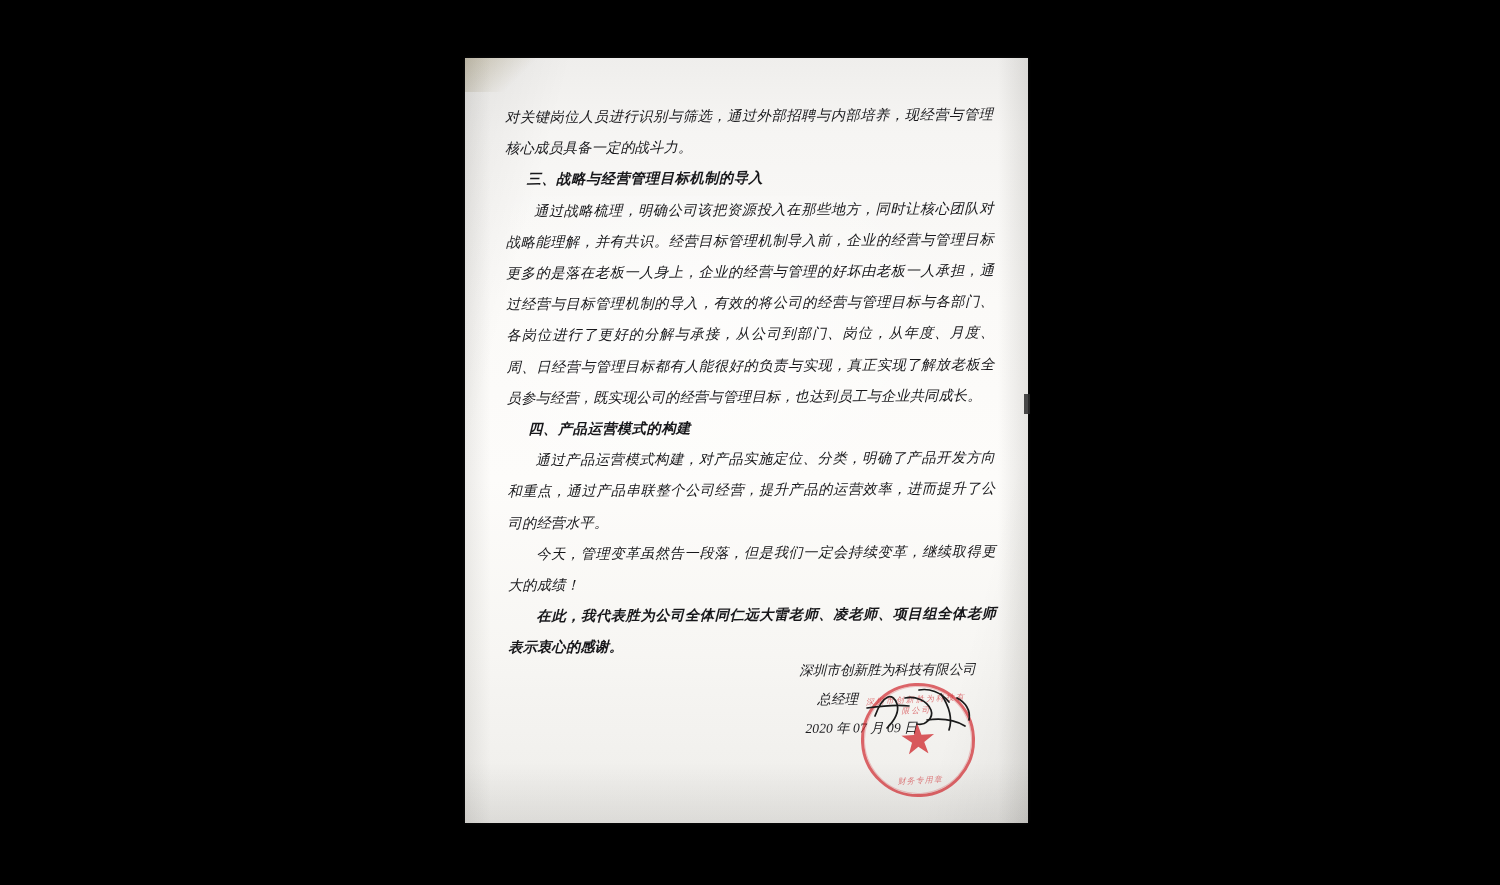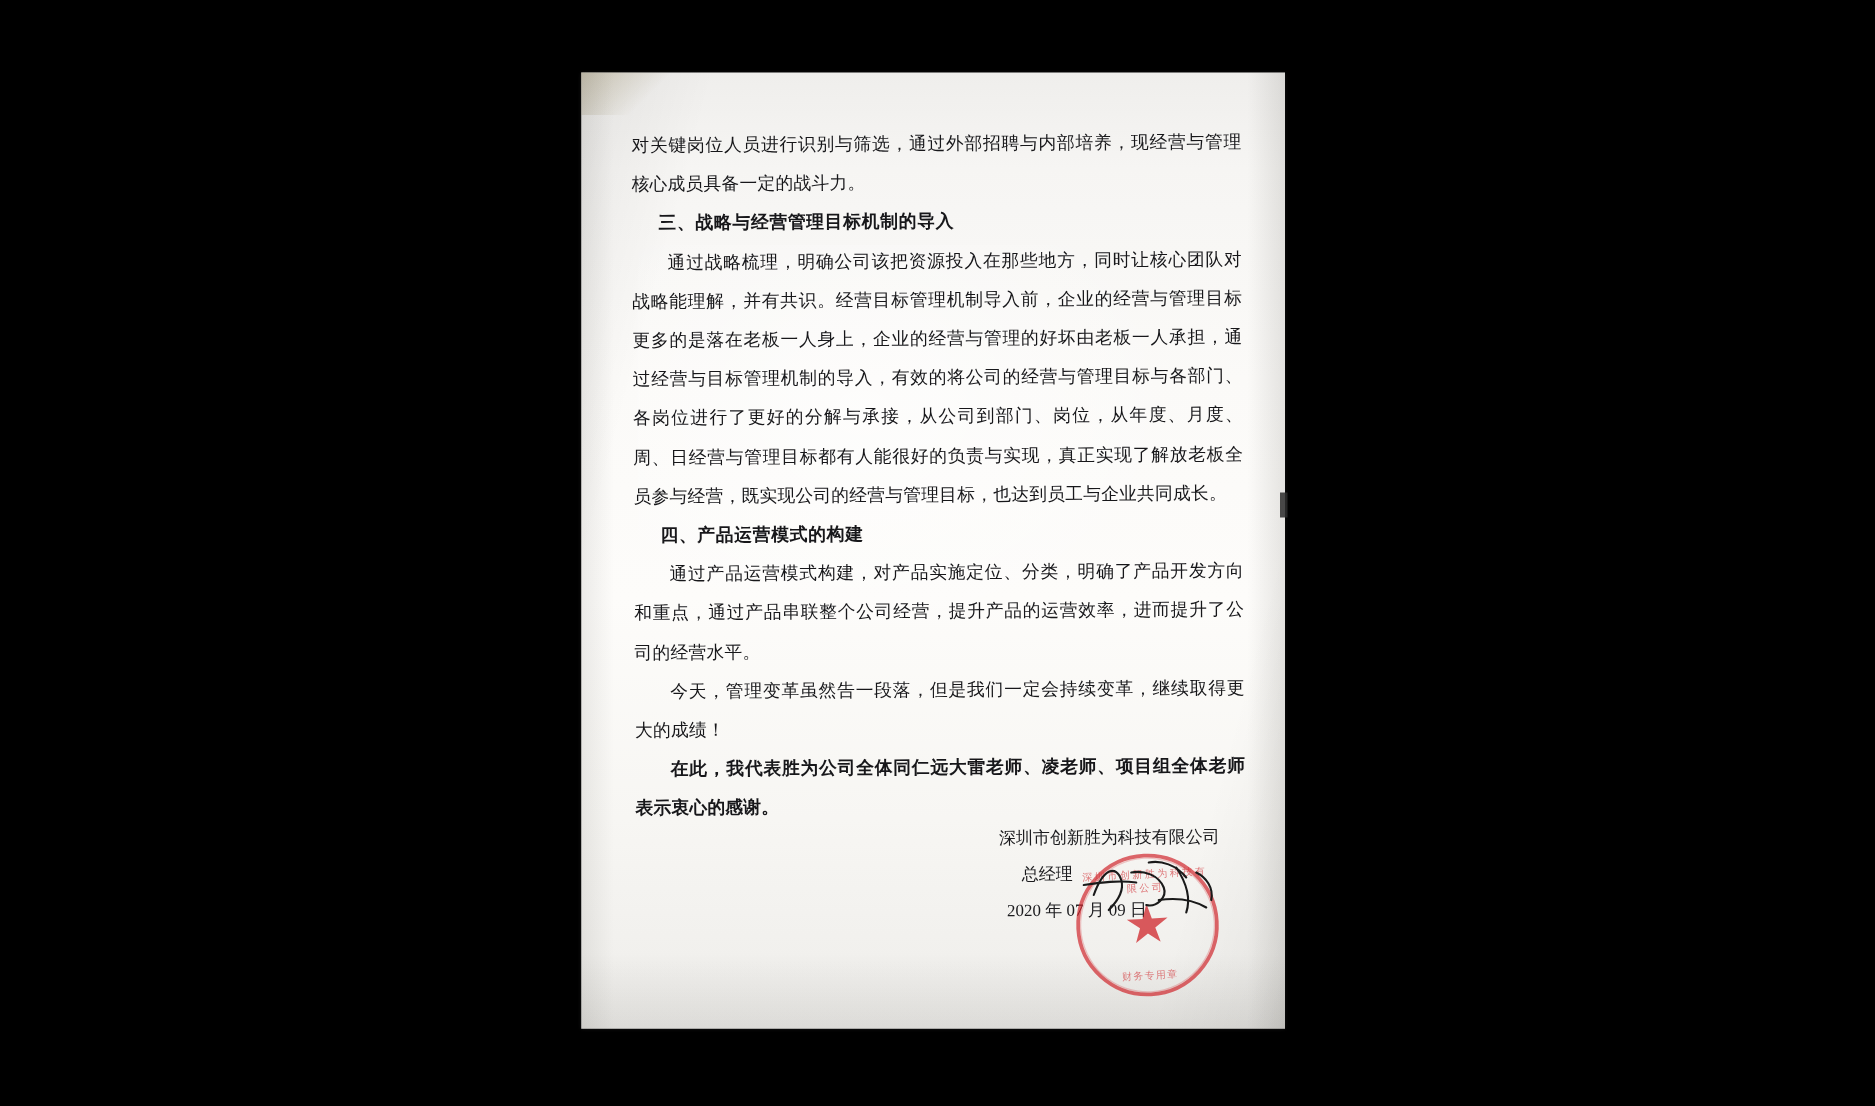--- a/index.html
+++ b/index.html
@@ -25,20 +25,21 @@
   #paper {
     position: absolute;
     left: 465px;
     top: 58px;
     width: 563px;
     height: 765px;
     background:
       linear-gradient(105deg, rgba(0,0,0,0.06) 0%, rgba(0,0,0,0.00) 14%, rgba(0,0,0,0.00) 86%, rgba(0,0,0,0.05) 100%),
       linear-gradient(180deg, #efeeec 0%, #f6f5f3 10%, #fbfaf8 32%, #fdfcfa 55%, #f7f6f3 78%, #eeedea 100%);
     box-shadow: 0 0 3px rgba(255,255,255,0.08);
+    font-style: italic;
   }
 
   
   #paper .corner-shade {
     position: absolute;
     left: 0; top: 0;
     width: 70px; height: 34px;
     background: linear-gradient(135deg, rgba(172,162,132,0.55), rgba(200,192,170,0.0) 70%);
   }
   #paper .edge-shade-left {

